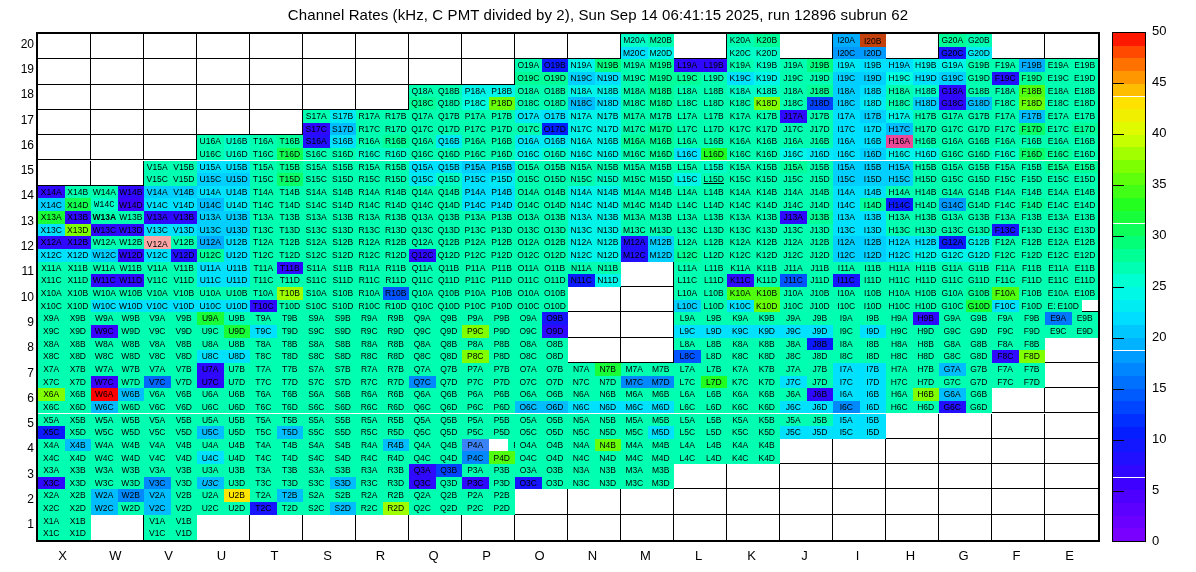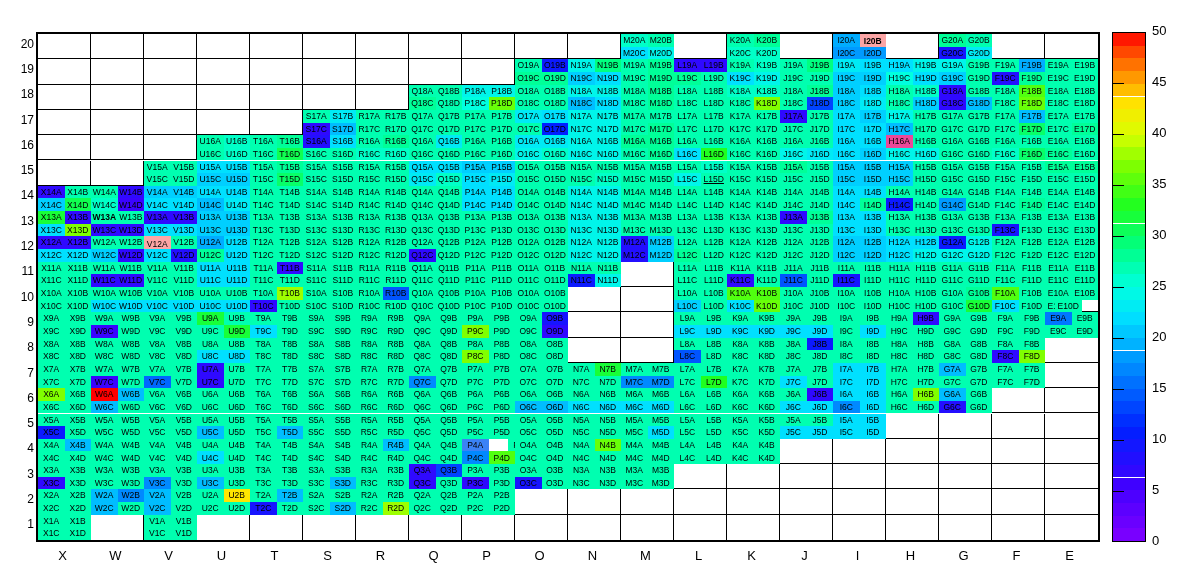--- a/index.html
+++ b/index.html
@@ -41,20 +41,21 @@
   }
   .cseg{position:absolute;left:0;width:100%;}
   .ctick{position:absolute;left:1112px;width:12px;height:1px;background:#000;}
   .clab{position:absolute;left:1152px;font-size:13px;color:#000;}
 </style>
 </head>
 <body>
 
 <div id="root">
 
+  <div id="title">Channel Rates (kHz, C PMT divided by 2), Sun Sep 14 06:41:15 2025, run 12896 subrun 62</div>
 
   <div id="plot">
     <div id="grid">
         <div class="gcell" style="left: 0px; top: 0px; width: 53px; height: 25.3px;"></div>
         <div class="gcell" style="left: 53px; top: 0px; width: 53px; height: 25.3px;"></div>
         <div class="gcell" style="left: 106px; top: 0px; width: 53px; height: 25.3px;"></div>
         <div class="gcell" style="left: 159px; top: 0px; width: 53px; height: 25.3px;"></div>
         <div class="gcell" style="left: 212px; top: 0px; width: 53px; height: 25.3px;"></div>
         <div class="gcell" style="left: 265px; top: 0px; width: 53px; height: 25.3px;"></div>
         <div class="gcell" style="left: 318px; top: 0px; width: 53px; height: 25.3px;"></div>
@@ -69,21 +70,21 @@
         <div class="sub" style="left: 609.5px; top: 12.65px; width: 26.5px; height: 12.65px; background: rgb(0, 245, 234);">M20D</div>
         <div class="gcell" style="left: 636px; top: 0px; width: 53px; height: 25.3px;"></div>
         <div class="gcell" style="left: 689px; top: 0px; width: 53px; height: 25.3px;"></div>
         <div class="sub" style="left: 689px; top: 0px; width: 26.5px; height: 12.65px; background: rgb(0, 255, 176);">K20A</div>
         <div class="sub" style="left: 715.5px; top: 0px; width: 26.5px; height: 12.65px; background: rgb(0, 255, 152);">K20B</div>
         <div class="sub" style="left: 689px; top: 12.65px; width: 26.5px; height: 12.65px; background: rgb(0, 255, 200);">K20C</div>
         <div class="sub" style="left: 715.5px; top: 12.65px; width: 26.5px; height: 12.65px; background: rgb(0, 255, 200);">K20D</div>
         <div class="gcell" style="left: 742px; top: 0px; width: 53px; height: 25.3px;"></div>
         <div class="gcell" style="left: 795px; top: 0px; width: 53px; height: 25.3px;"></div>
         <div class="sub" style="left: 795px; top: 0px; width: 26.5px; height: 12.65px; background: rgb(0, 172, 255);">I20A</div>
-        <div class="sub" style="left: 821.5px; top: 0px; width: 26.5px; height: 15px; background: #fca5a5; font-weight: bold;">I20B</div>
+        <div class="sub" style="left: 821.5px; top: 0px; width: 26.5px; height: 15px; background: #c2410c;">I20B</div>
         <div class="sub" style="left: 795px; top: 12.65px; width: 26.5px; height: 12.65px; background: rgb(0, 154, 255);">I20C</div>
         <div class="sub" style="left: 821.5px; top: 12.65px; width: 26.5px; height: 12.65px; background: rgb(0, 154, 255);">I20D</div>
         <div class="gcell" style="left: 848px; top: 0px; width: 53px; height: 25.3px;"></div>
         <div class="gcell" style="left: 901px; top: 0px; width: 53px; height: 25.3px;"></div>
         <div class="sub" style="left: 901px; top: 0px; width: 26.5px; height: 12.65px; background: rgb(0, 255, 152);">G20A</div>
         <div class="sub" style="left: 927.5px; top: 0px; width: 26.5px; height: 12.65px; background: rgb(0, 255, 176);">G20B</div>
         <div class="sub" style="left: 901px; top: 12.65px; width: 26.5px; height: 12.65px; background: rgb(23, 20, 255);">G20C</div>
         <div class="sub" style="left: 927.5px; top: 12.65px; width: 26.5px; height: 12.65px; background: rgb(0, 234, 245);">G20D</div>
         <div class="gcell" style="left: 954px; top: 0px; width: 53px; height: 25.3px;"></div>
         <div class="gcell lastcol" style="left: 1007px; top: 0px; width: 53px; height: 25.3px;"></div>
@@ -484,21 +485,21 @@
         <div class="sub" style="left: 1007px; top: 139.15px; width: 26.5px; height: 12.65px; background: rgb(0, 255, 176);">E15C</div>
         <div class="sub" style="left: 1033.5px; top: 139.15px; width: 26.5px; height: 12.65px; background: rgb(0, 255, 176);">E15D</div>
         <div class="gcell" style="left: 0px; top: 151.8px; width: 53px; height: 25.3px;"></div>
         <div class="sub" style="left: 0px; top: 151.8px; width: 26.5px; height: 12.65px; background: rgb(47, 9, 255);">X14A</div>
         <div class="sub" style="left: 26.5px; top: 151.8px; width: 26.5px; height: 12.65px; background: rgb(0, 255, 176);">X14B</div>
         <div class="sub" style="left: 0px; top: 164.45px; width: 26.5px; height: 12.65px; background: rgb(0, 207, 255);">X14C</div>
         <div class="sub" style="left: 26.5px; top: 164.45px; width: 26.5px; height: 12.65px; background: rgb(16, 255, 80);">X14D</div>
         <div class="gcell" style="left: 53px; top: 151.8px; width: 53px; height: 25.3px;"></div>
         <div class="sub" style="left: 53px; top: 151.8px; width: 26.5px; height: 12.65px; background: rgb(0, 255, 176);">W14A</div>
         <div class="sub" style="left: 79.5px; top: 151.8px; width: 26.5px; height: 12.65px; background: rgb(47, 9, 255);">W14B</div>
-        <div class="sub" style="left: 53px; top: 164.45px; width: 26.5px; height: 12.65px; background: rgb(0, 255, 200);">W14C</div>
+        <div class="sub" style="left: 53px; top: 164.45px; width: 26.5px; height: 12.65px; background: rgb(0, 255, 200); font-family: Liberation Mono, monospace;">W14C</div>
         <div class="sub" style="left: 79.5px; top: 164.45px; width: 26.5px; height: 12.65px; background: rgb(58, 3, 255);">W14D</div>
         <div class="gcell" style="left: 106px; top: 151.8px; width: 53px; height: 25.3px;"></div>
         <div class="sub" style="left: 106px; top: 151.8px; width: 26.5px; height: 12.65px; background: rgb(0, 207, 255);">V14A</div>
         <div class="sub" style="left: 132.5px; top: 151.8px; width: 26.5px; height: 12.65px; background: rgb(0, 207, 255);">V14B</div>
         <div class="sub" style="left: 106px; top: 164.45px; width: 26.5px; height: 12.65px; background: rgb(0, 224, 255);">V14C</div>
         <div class="sub" style="left: 132.5px; top: 164.45px; width: 26.5px; height: 12.65px; background: rgb(0, 224, 255);">V14D</div>
         <div class="gcell" style="left: 159px; top: 151.8px; width: 53px; height: 25.3px;"></div>
         <div class="sub" style="left: 159px; top: 151.8px; width: 26.5px; height: 12.65px; background: rgb(0, 224, 255);">U14A</div>
         <div class="sub" style="left: 185.5px; top: 151.8px; width: 26.5px; height: 12.65px; background: rgb(0, 224, 255);">U14B</div>
         <div class="sub" style="left: 159px; top: 164.45px; width: 26.5px; height: 12.65px; background: rgb(0, 189, 255);">U14C</div>
@@ -1510,21 +1511,21 @@
         <div class="sub" style="left: 53px; top: 442.75px; width: 26.5px; height: 12.65px; background: rgb(0, 255, 176);">W3C</div>
         <div class="sub" style="left: 79.5px; top: 442.75px; width: 26.5px; height: 12.65px; background: rgb(0, 255, 176);">W3D</div>
         <div class="gcell" style="left: 106px; top: 430.1px; width: 53px; height: 25.3px;"></div>
         <div class="sub" style="left: 106px; top: 430.1px; width: 26.5px; height: 12.65px; background: rgb(0, 255, 176);">V3A</div>
         <div class="sub" style="left: 132.5px; top: 430.1px; width: 26.5px; height: 12.65px; background: rgb(0, 255, 176);">V3B</div>
         <div class="sub" style="left: 106px; top: 442.75px; width: 26.5px; height: 12.65px; background: rgb(0, 137, 255);">V3C</div>
         <div class="sub" style="left: 132.5px; top: 442.75px; width: 26.5px; height: 12.65px; background: rgb(0, 255, 176);">V3D</div>
         <div class="gcell" style="left: 159px; top: 430.1px; width: 53px; height: 25.3px;"></div>
         <div class="sub" style="left: 159px; top: 430.1px; width: 26.5px; height: 12.65px; background: rgb(0, 255, 176);">U3A</div>
         <div class="sub" style="left: 185.5px; top: 430.1px; width: 26.5px; height: 12.65px; background: rgb(0, 255, 176);">U3B</div>
-        <div class="sub" style="left: 159px; top: 442.75px; width: 26.5px; height: 12.65px; background: rgb(0, 189, 255);">U3C</div>
+        <div class="sub" style="left: 159px; top: 442.75px; width: 26.5px; height: 12.65px; background: rgb(0, 189, 255); font-style: italic;">U3C</div>
         <div class="sub" style="left: 185.5px; top: 442.75px; width: 26.5px; height: 12.65px; background: rgb(0, 255, 176);">U3D</div>
         <div class="gcell" style="left: 212px; top: 430.1px; width: 53px; height: 25.3px;"></div>
         <div class="sub" style="left: 212px; top: 430.1px; width: 26.5px; height: 12.65px; background: rgb(0, 255, 176);">T3A</div>
         <div class="sub" style="left: 238.5px; top: 430.1px; width: 26.5px; height: 12.65px; background: rgb(0, 255, 176);">T3B</div>
         <div class="sub" style="left: 212px; top: 442.75px; width: 26.5px; height: 12.65px; background: rgb(0, 255, 176);">T3C</div>
         <div class="sub" style="left: 238.5px; top: 442.75px; width: 26.5px; height: 12.65px; background: rgb(0, 255, 176);">T3D</div>
         <div class="gcell" style="left: 265px; top: 430.1px; width: 53px; height: 25.3px;"></div>
         <div class="sub" style="left: 265px; top: 430.1px; width: 26.5px; height: 12.65px; background: rgb(0, 255, 176);">S3A</div>
         <div class="sub" style="left: 291.5px; top: 430.1px; width: 26.5px; height: 12.65px; background: rgb(0, 255, 176);">S3B</div>
         <div class="sub" style="left: 265px; top: 442.75px; width: 26.5px; height: 12.65px; background: rgb(0, 255, 176);">S3C</div>

